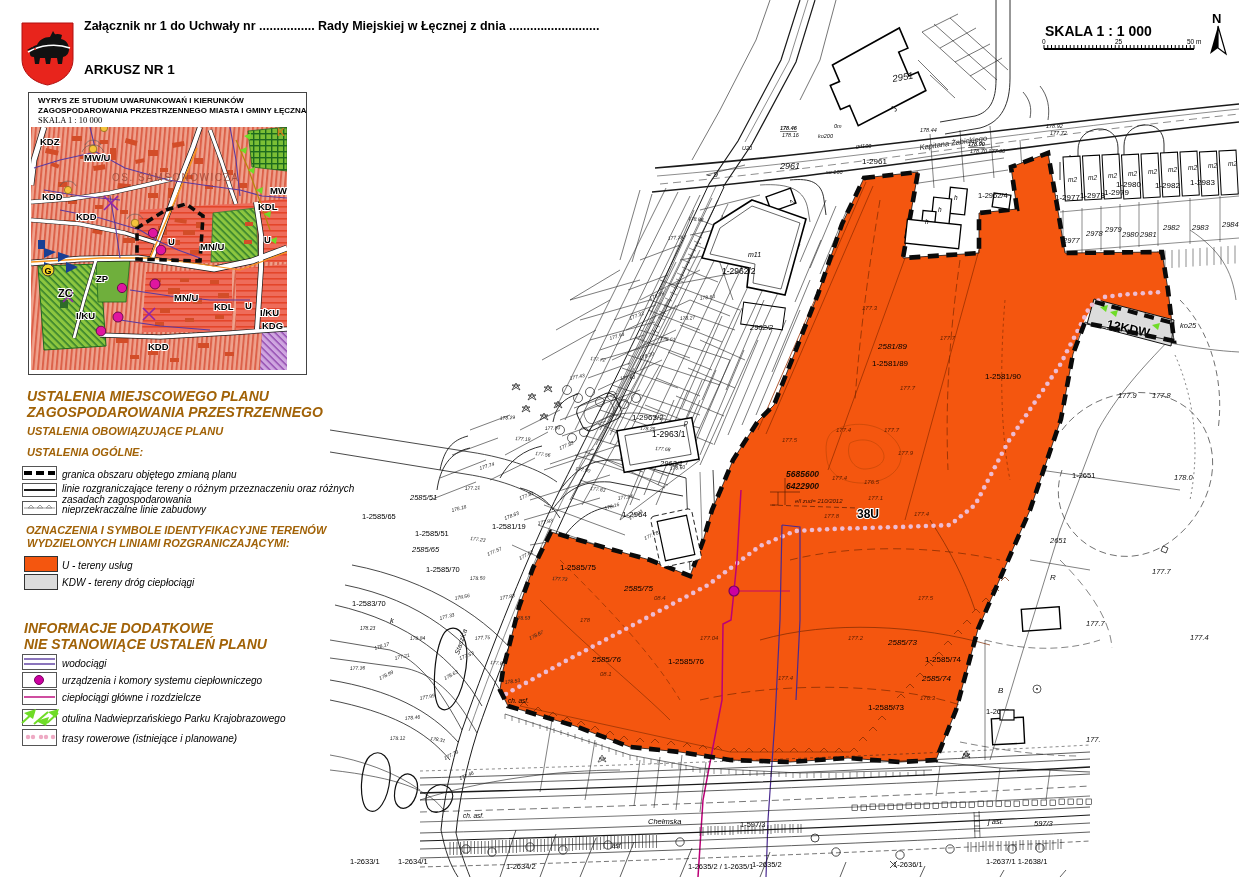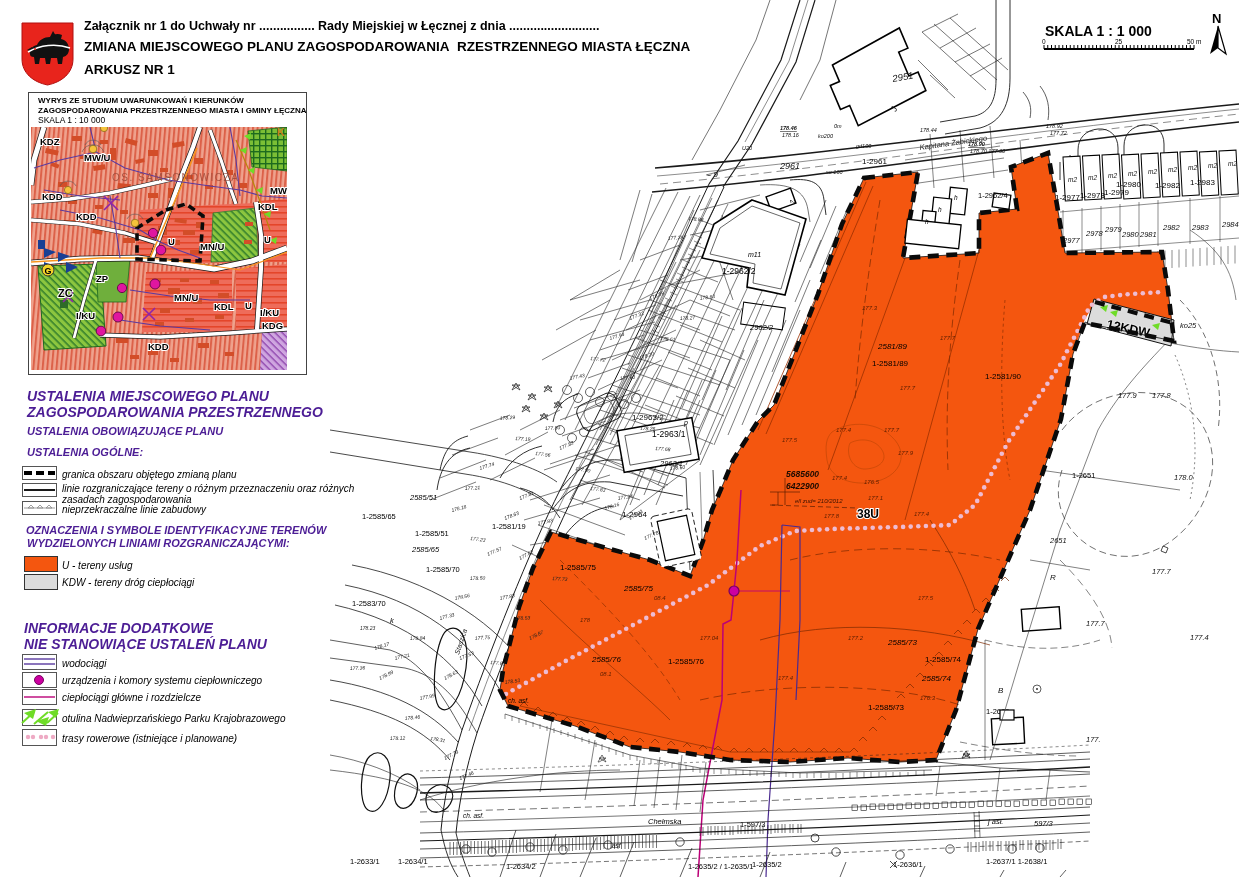--- a/index.html
+++ b/index.html
@@ -1,39 +1,38 @@
 <!DOCTYPE html>
 <html><head><meta charset="utf-8">
 <style>
 html,body{margin:0;padding:0;background:#fff;}
 #page{position:relative;width:1239px;height:877px;overflow:hidden;background:#fff;
  font-family:"Liberation Sans",sans-serif;}
 .hdr{position:absolute;font-weight:bold;color:#000;white-space:nowrap;}
-.leg-h{position:absolute;font-weight:bold;font-style:italic;color:#4c1d95;white-space:nowrap;}
+.leg-h{position:absolute;font-weight:bold;font-style:italic;color:#a16207;white-space:nowrap;}
 .leg-t{position:absolute;font-style:italic;color:#000;font-size:10px;white-space:nowrap;}
 .sw{position:absolute;border:1px solid #555;background:#fff;}
 </style></head>
 <body>
 <div id="page">
 
 <svg style="position:absolute;left:20px;top:21px" width="55" height="66" viewBox="0 0 55 66">
 <path d="M2,2 L53,2 L53,38 C53,52 42,61 27.5,64 C13,61 2,52 2,38 Z" fill="#e8241c" stroke="#b01010" stroke-width="1"></path>
 <g fill="#111">
 
 <path d="M10,33 C9,29 12,25 17,24 C19,19 24,16 30,16 C33,13 38,12 42,14 L41,18 C46,19 49,23 49,28 C49,32 47,35 43,36 L42,43 L38,43 L37,37 L31,37 L30,43 L26,43 L25,37 L20,37 L19,43 L15,43 L14,36 C11,36 10,35 10,33 Z"></path>
 <path d="M12,26 L7,29 L12,31 Z"></path>
 <path d="M30,16 L33,10 L36,15 Z"></path>
 </g>
 <path d="M8,31 C20,24 36,22 50,27" stroke="#fff" stroke-width="1.6" fill="none"></path>
 <circle cx="15" cy="28" r="1" fill="#e8241c"></circle>
     </svg>
 
 <div class="hdr" style="left:84px;top:19px;font-size:12.5px">Załącznik nr 1 do Uchwały nr ................ Rady Miejskiej w Łęcznej z dnia ..........................</div>
 
-<div class="hdr" style="left:84px;top:39px;font-size:13.5px">ZMIANA MIEJSCOWEGO PLANU ZAGOSPODAROWANIA&nbsp; RZESTRZENNEGO MIASTA ŁĘCZNA</div>
 
 <div class="hdr" style="left:84px;top:62px;font-size:13.5px">ARKUSZ NR 1</div>
 
 <div class="hdr" style="left:1045px;top:23px;font-size:14px">SKALA 1 : 1 000</div>
 
 <svg style="position:absolute;left:1035px;top:36px" width="175" height="18" viewBox="0 0 175 18">
 <line x1="9" y1="13" x2="159" y2="13" stroke="#000" stroke-width="2.2"></line>
 <path d="M9.00,13 v-4 M12.75,13 v-4 M16.50,13 v-4 M20.25,13 v-4 M24.00,13 v-4 M27.75,13 v-4 M31.50,13 v-4 M35.25,13 v-4 M39.00,13 v-4 M42.75,13 v-4 M46.50,13 v-4 M50.25,13 v-4 M54.00,13 v-4 M57.75,13 v-4 M61.50,13 v-4 M65.25,13 v-4 M69.00,13 v-4 M72.75,13 v-4 M76.50,13 v-4 M80.25,13 v-4 M84.00,13 v-4 M87.75,13 v-4 M91.50,13 v-4 M95.25,13 v-4 M99.00,13 v-4 M102.75,13 v-4 M106.50,13 v-4 M110.25,13 v-4 M114.00,13 v-4 M117.75,13 v-4 M121.50,13 v-4 M125.25,13 v-4 M129.00,13 v-4 M132.75,13 v-4 M136.50,13 v-4 M140.25,13 v-4 M144.00,13 v-4 M147.75,13 v-4 M151.50,13 v-4 M155.25,13 v-4 M159.00,13 v-4" stroke="#000" stroke-width="1" fill="none"></path>
 <text x="7" y="8" font-size="6.5" font-family="Liberation Sans,sans-serif">0</text>
 <text x="80" y="8" font-size="6.5" font-family="Liberation Sans,sans-serif">25</text>
@@ -45,21 +44,21 @@
 <path d="M18,16 L10,44 L18,38 Z" fill="#000"></path>
 <path d="M18,16 L26,44 L18,38 Z" fill="none" stroke="#000" stroke-width="1.2"></path>
 </svg>
 
 <div style="position:absolute;left:28px;top:92px;width:277px;height:281px;border:1px solid #444;background:#fff"></div>
 
 <div class="hdr" style="left:38px;top:96px;font-size:8px">WYRYS ZE STUDIUM UWARUNKOWAŃ I KIERUNKÓW</div>
 
 <div class="hdr" style="left:38px;top:106px;font-size:8px">ZAGOSPODAROWANIA PRZESTRZENNEGO MIASTA I GMINY ŁĘCZNA</div>
 
-<div style="position:absolute;left:38px;top:115px;font-size:8.5px;font-family:Liberation Sans, sans-serif">SKALA 1 : 10 000</div>
+<div style="position:absolute;left:38px;top:115px;font-size:8.5px;font-family:Liberation Serif, serif">SKALA 1 : 10 000</div>
 
 <svg style="position:absolute;left:31px;top:127px" width="256" height="243" viewBox="31 127 256 243">
 <defs>
 <pattern id="hsalm" width="4.6" height="4.6" patternUnits="userSpaceOnUse" patternTransform="rotate(5)">
  <rect width="4.6" height="4.6" fill="#efa28d"></rect>
           <rect width="2" height="4.6" fill="#dc6149"></rect>
 </pattern>
 <pattern id="hred" width="6" height="6" patternUnits="userSpaceOnUse">
  <rect width="6" height="6" fill="#ee6c5a"></rect>
           <rect width="6" height="1.6" y="2" fill="#e4452a"></rect>

